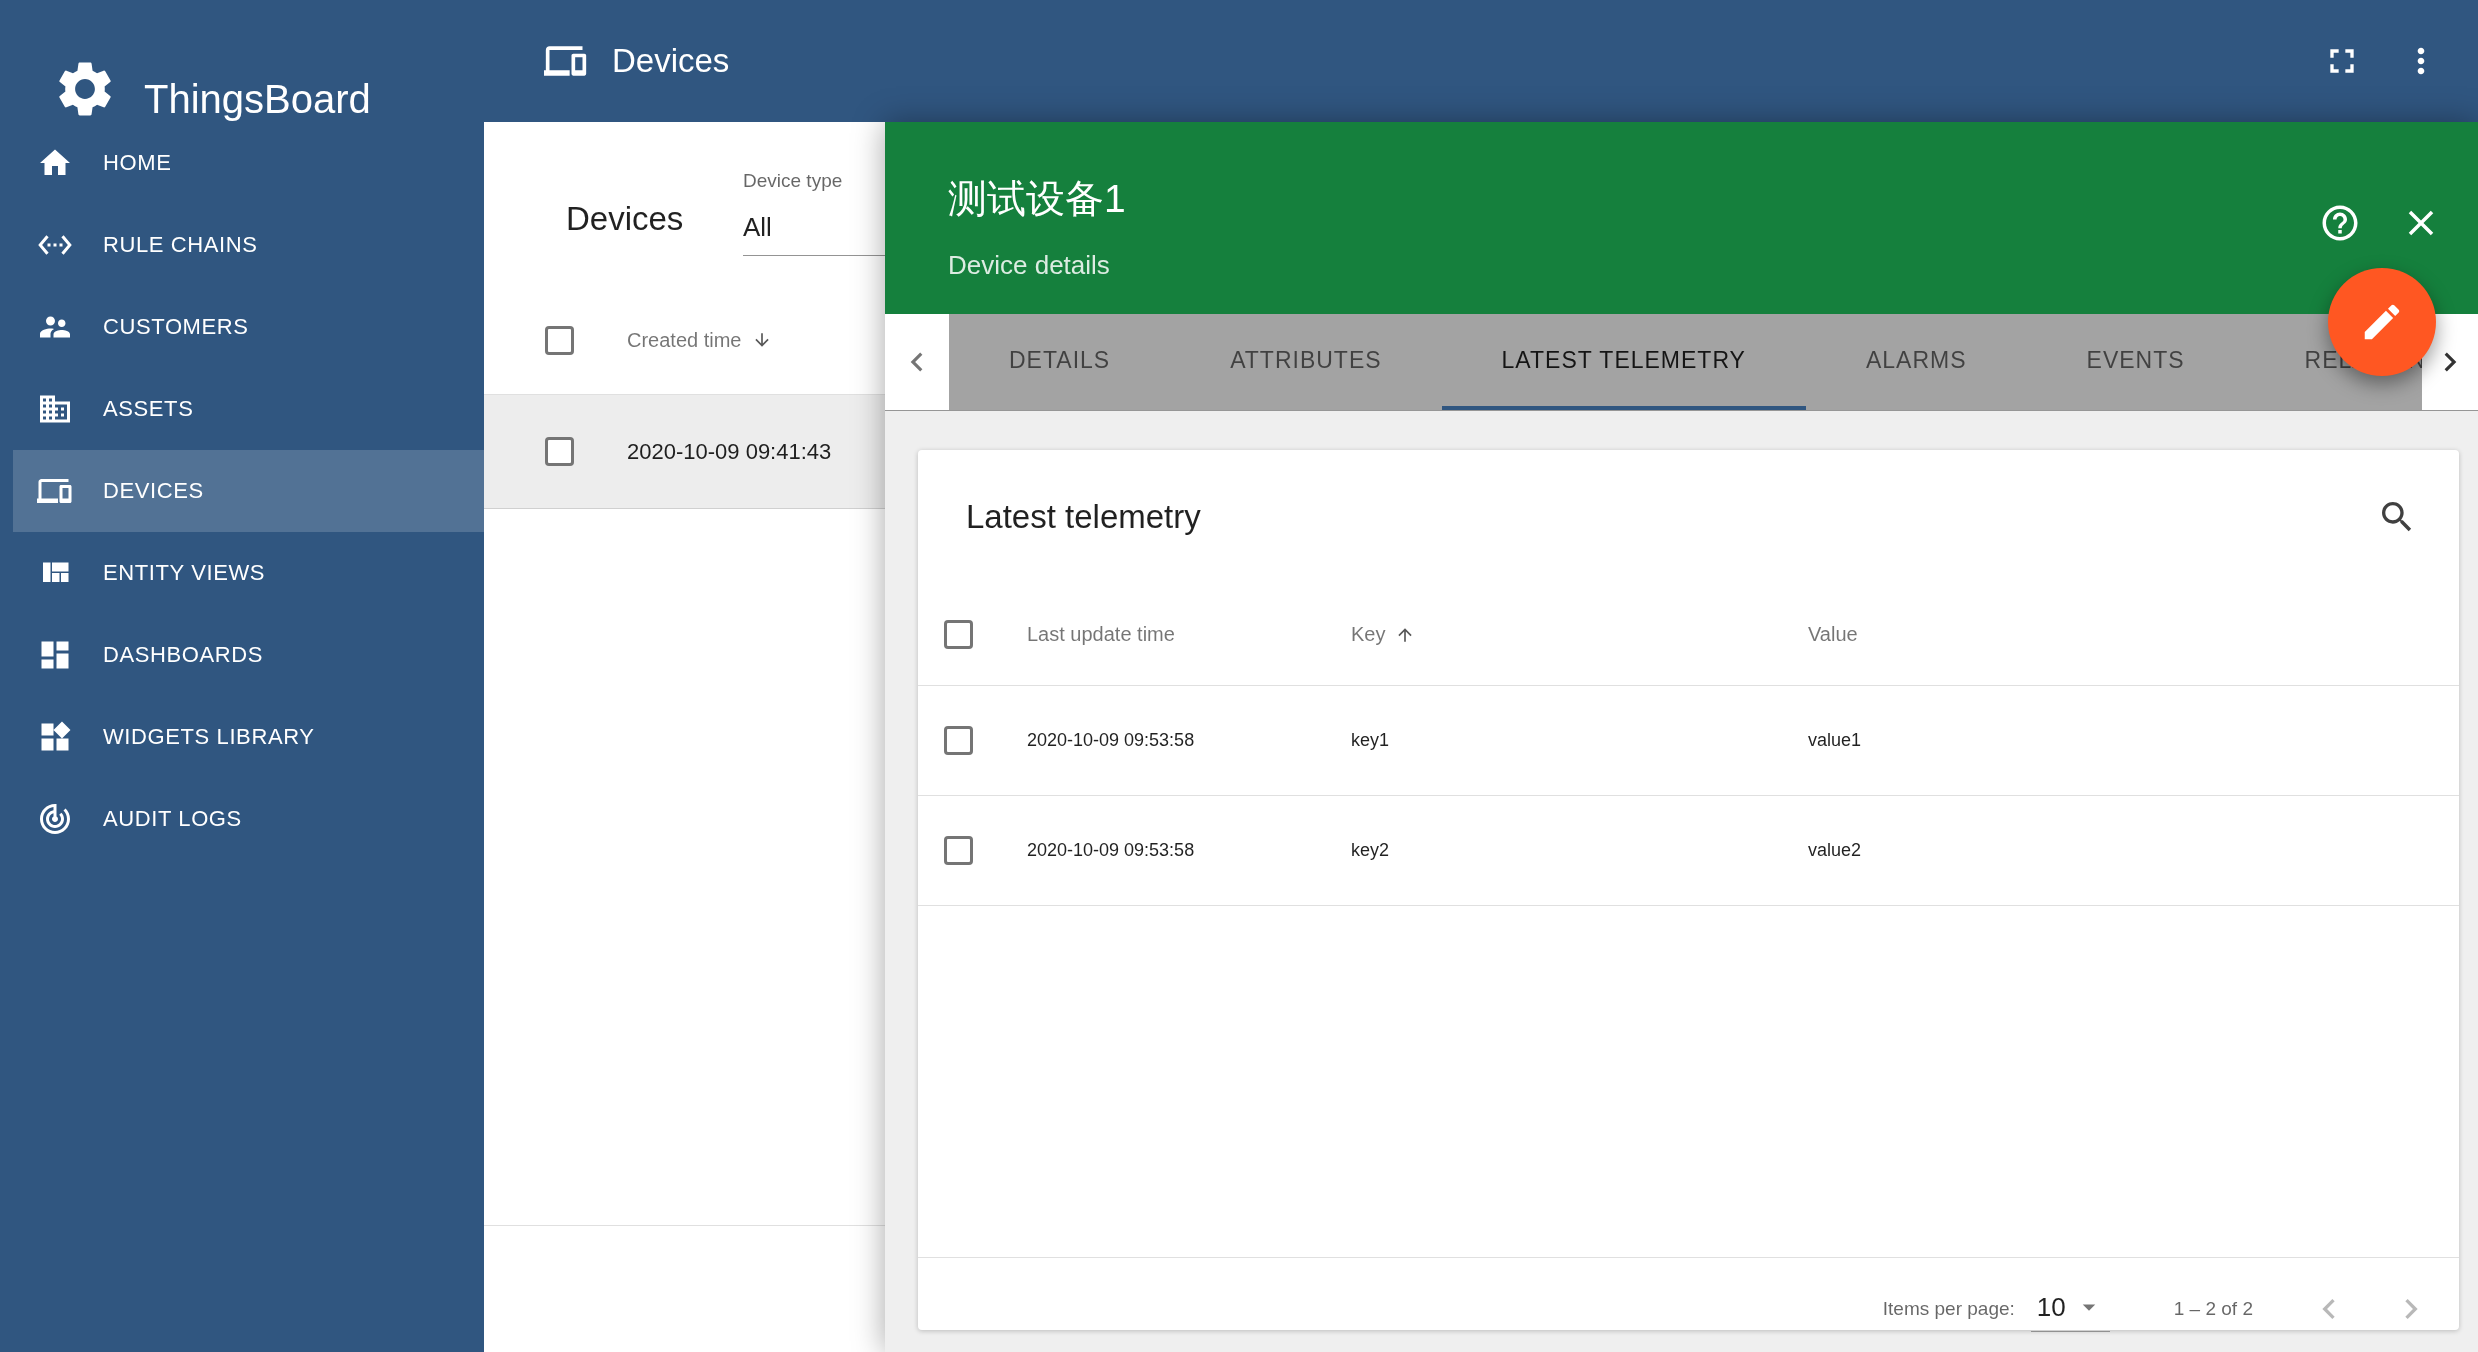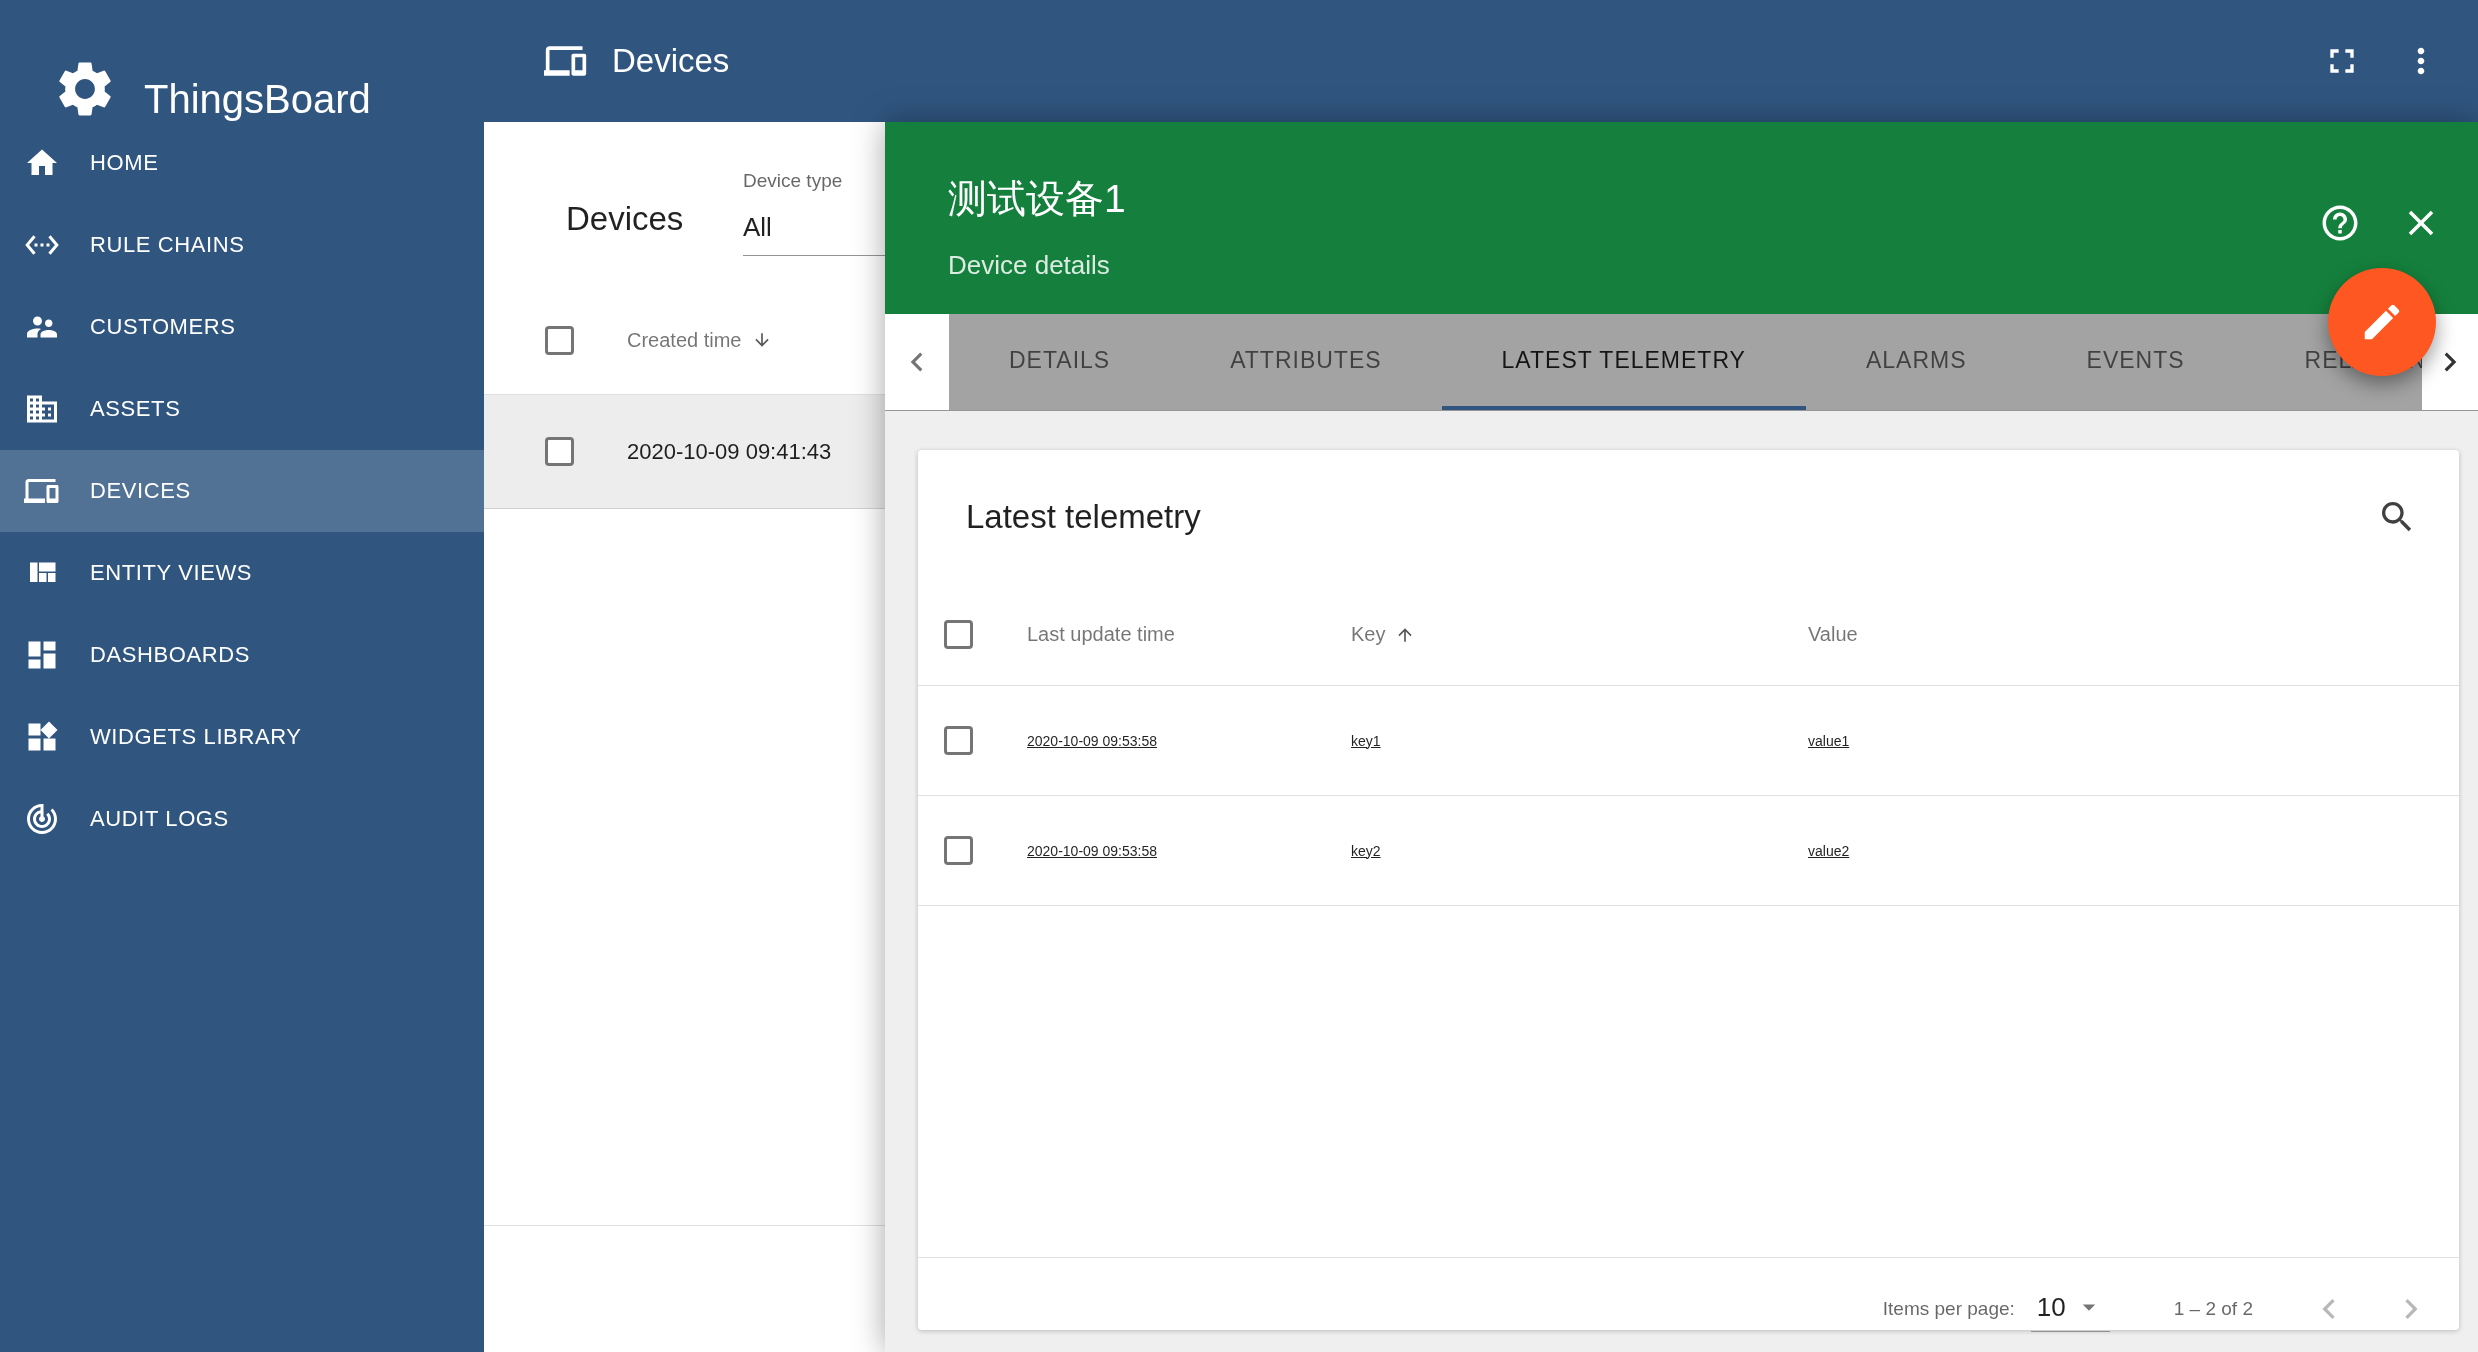--- a/index.html
+++ b/index.html
@@ -5,21 +5,21 @@
   * { margin:0; padding:0; box-sizing:border-box; }
   html,body { width:2478px; height:1352px; overflow:hidden; }
   body { font-family:"Liberation Sans", sans-serif; background:#ffffff; position:relative; }
   svg { display:block; }
 
   
   .sidebar { position:absolute; left:0; top:0; width:484px; height:1352px; background:#305680; z-index:5; }
   .logo-row { display:flex; align-items:flex-end; height:122px; padding-left:52px; gap:26px; color:#fff; cursor:pointer; }
   .logo-row svg { width:66px; height:66px; fill:#fff; }
   .brand { font-size:40px; color:#fff; }
-  .nav { position:absolute; top:122px; left:0; right:0; }
+  .nav { position:absolute; top:122px; left:13px; right:0; }
   .nav-item { display:flex; align-items:center; height:82px; padding-left:24px; gap:30px; color:#fff; cursor:pointer; }
   .nav-item svg { width:36px; height:36px; fill:#fff; flex:none; }
   .nav-item .lbl { font-size:22px; font-weight:500; letter-spacing:0.6px; }
   .nav-item.active { background:rgba(255,255,255,0.17); }
 
   
   .topbar { position:absolute; left:484px; right:0; top:0; height:122px; background:#305680; display:flex; align-items:center; color:#fff; padding:0 37px 0 60px; z-index:4; }
   .topbar .title-icon svg { width:44px; height:44px; fill:#fff; }
   .topbar .title { font-size:33px; margin-left:24px; }
   .topbar-actions { margin-left:auto; display:flex; align-items:center; gap:39px; }
@@ -62,21 +62,21 @@
   .tab.active { color:rgba(0,0,0,0.87); border-bottom-color:#305680; }
 
   .details-body { position:absolute; top:289px; left:0; right:0; bottom:0; background:#efefef; }
   .telemetry-card { position:absolute; left:33px; top:39px; width:1541px; height:880px; background:#fff; border-radius:4px; box-shadow:0 1px 5px rgba(0,0,0,0.22); }
   .card-title-row { position:absolute; top:0; left:0; right:0; height:134px; display:flex; align-items:center; justify-content:space-between; padding:0 42px 0 48px; }
   .card-title { font-size:33px; color:rgba(0,0,0,0.87); }
   .search-btn svg { width:40px; height:40px; fill:rgba(0,0,0,0.75); cursor:pointer; }
 
   .t-header, .t-row { position:absolute; left:0; right:0; display:flex; align-items:center; padding-left:26px; border-bottom:1px solid rgba(0,0,0,0.12); }
   .t-header { top:134px; height:102px; font-size:20px; color:rgba(0,0,0,0.54); }
-  .t-row { height:110px; font-size:14px; color:rgba(0,0,0,0.87);text-decoration:underline; }
+  .t-row { height:110px; font-size:18px; color:rgba(0,0,0,0.87); }
   .t-row.r0 { top:236px; }
   .t-row.r1 { top:346px; }
   .col-cb { width:83px; display:flex; align-items:center; }
   .col-time { width:324px; display:flex; align-items:center; gap:10px; }
   .col-key { width:457px; display:flex; align-items:center; gap:10px; }
   .col-value { flex:1; }
   .t-header .col-time, .t-header .col-key, .t-header .col-value { cursor:pointer; }
 
   .paginator { position:absolute; left:0; right:0; top:778px; height:102px; border-top:1px solid rgba(0,0,0,0.12); display:flex; align-items:center; justify-content:flex-end; padding-right:28px; font-size:19px; color:rgba(0,0,0,0.6);margin-top:29px; }
   .page-select { margin-left:16px; display:flex; align-items:center; gap:8px; padding:6px 6px 8px 6px; border-bottom:1px solid rgba(0,0,0,0.33); color:rgba(0,0,0,0.87); font-size:26px; cursor:pointer; }

